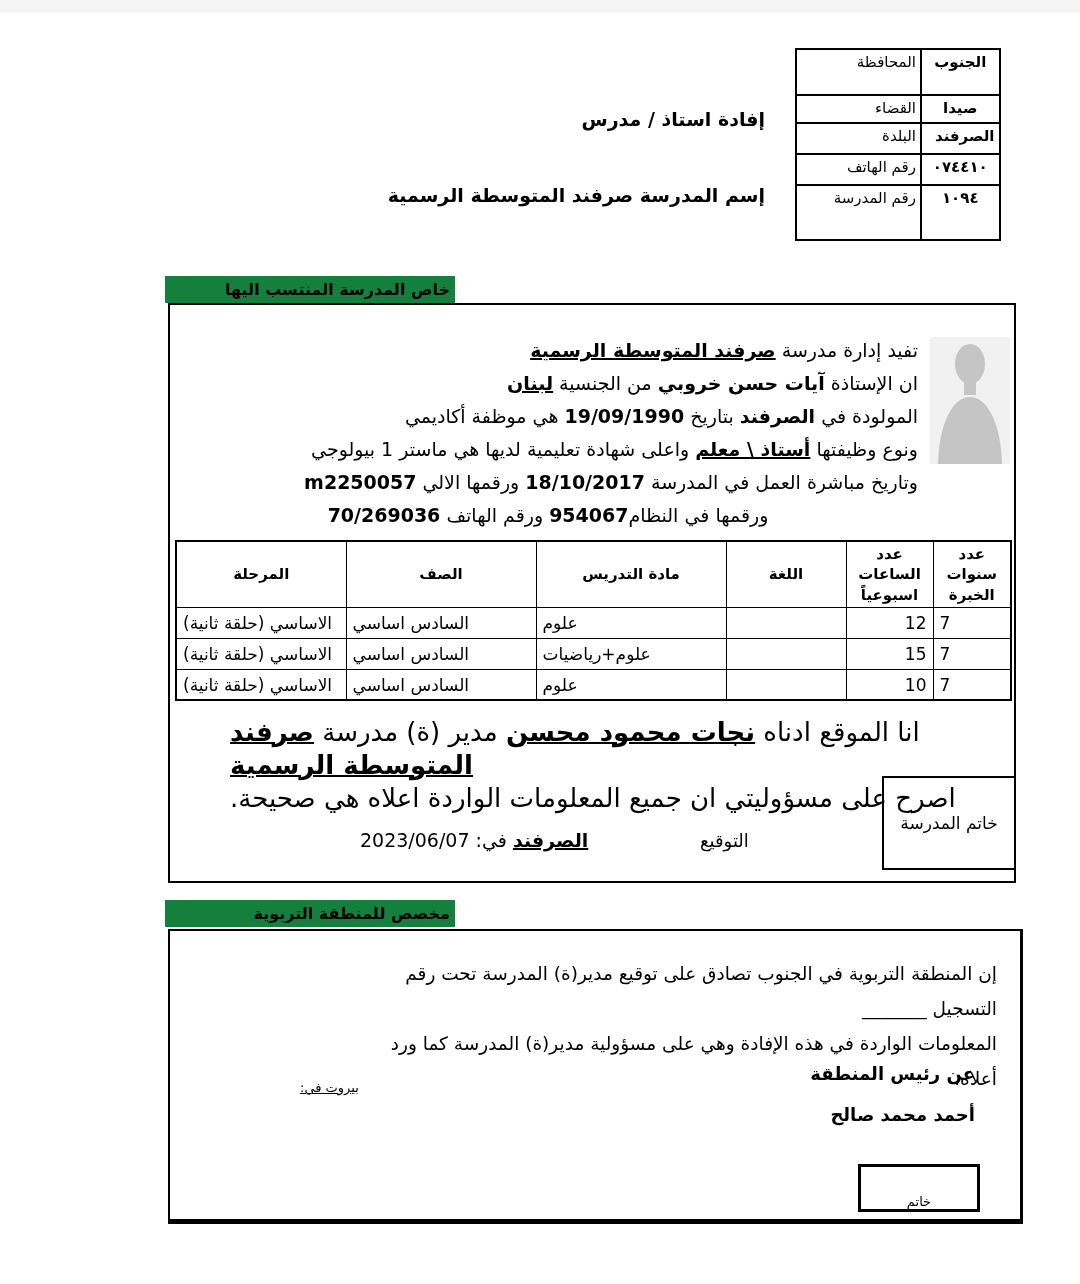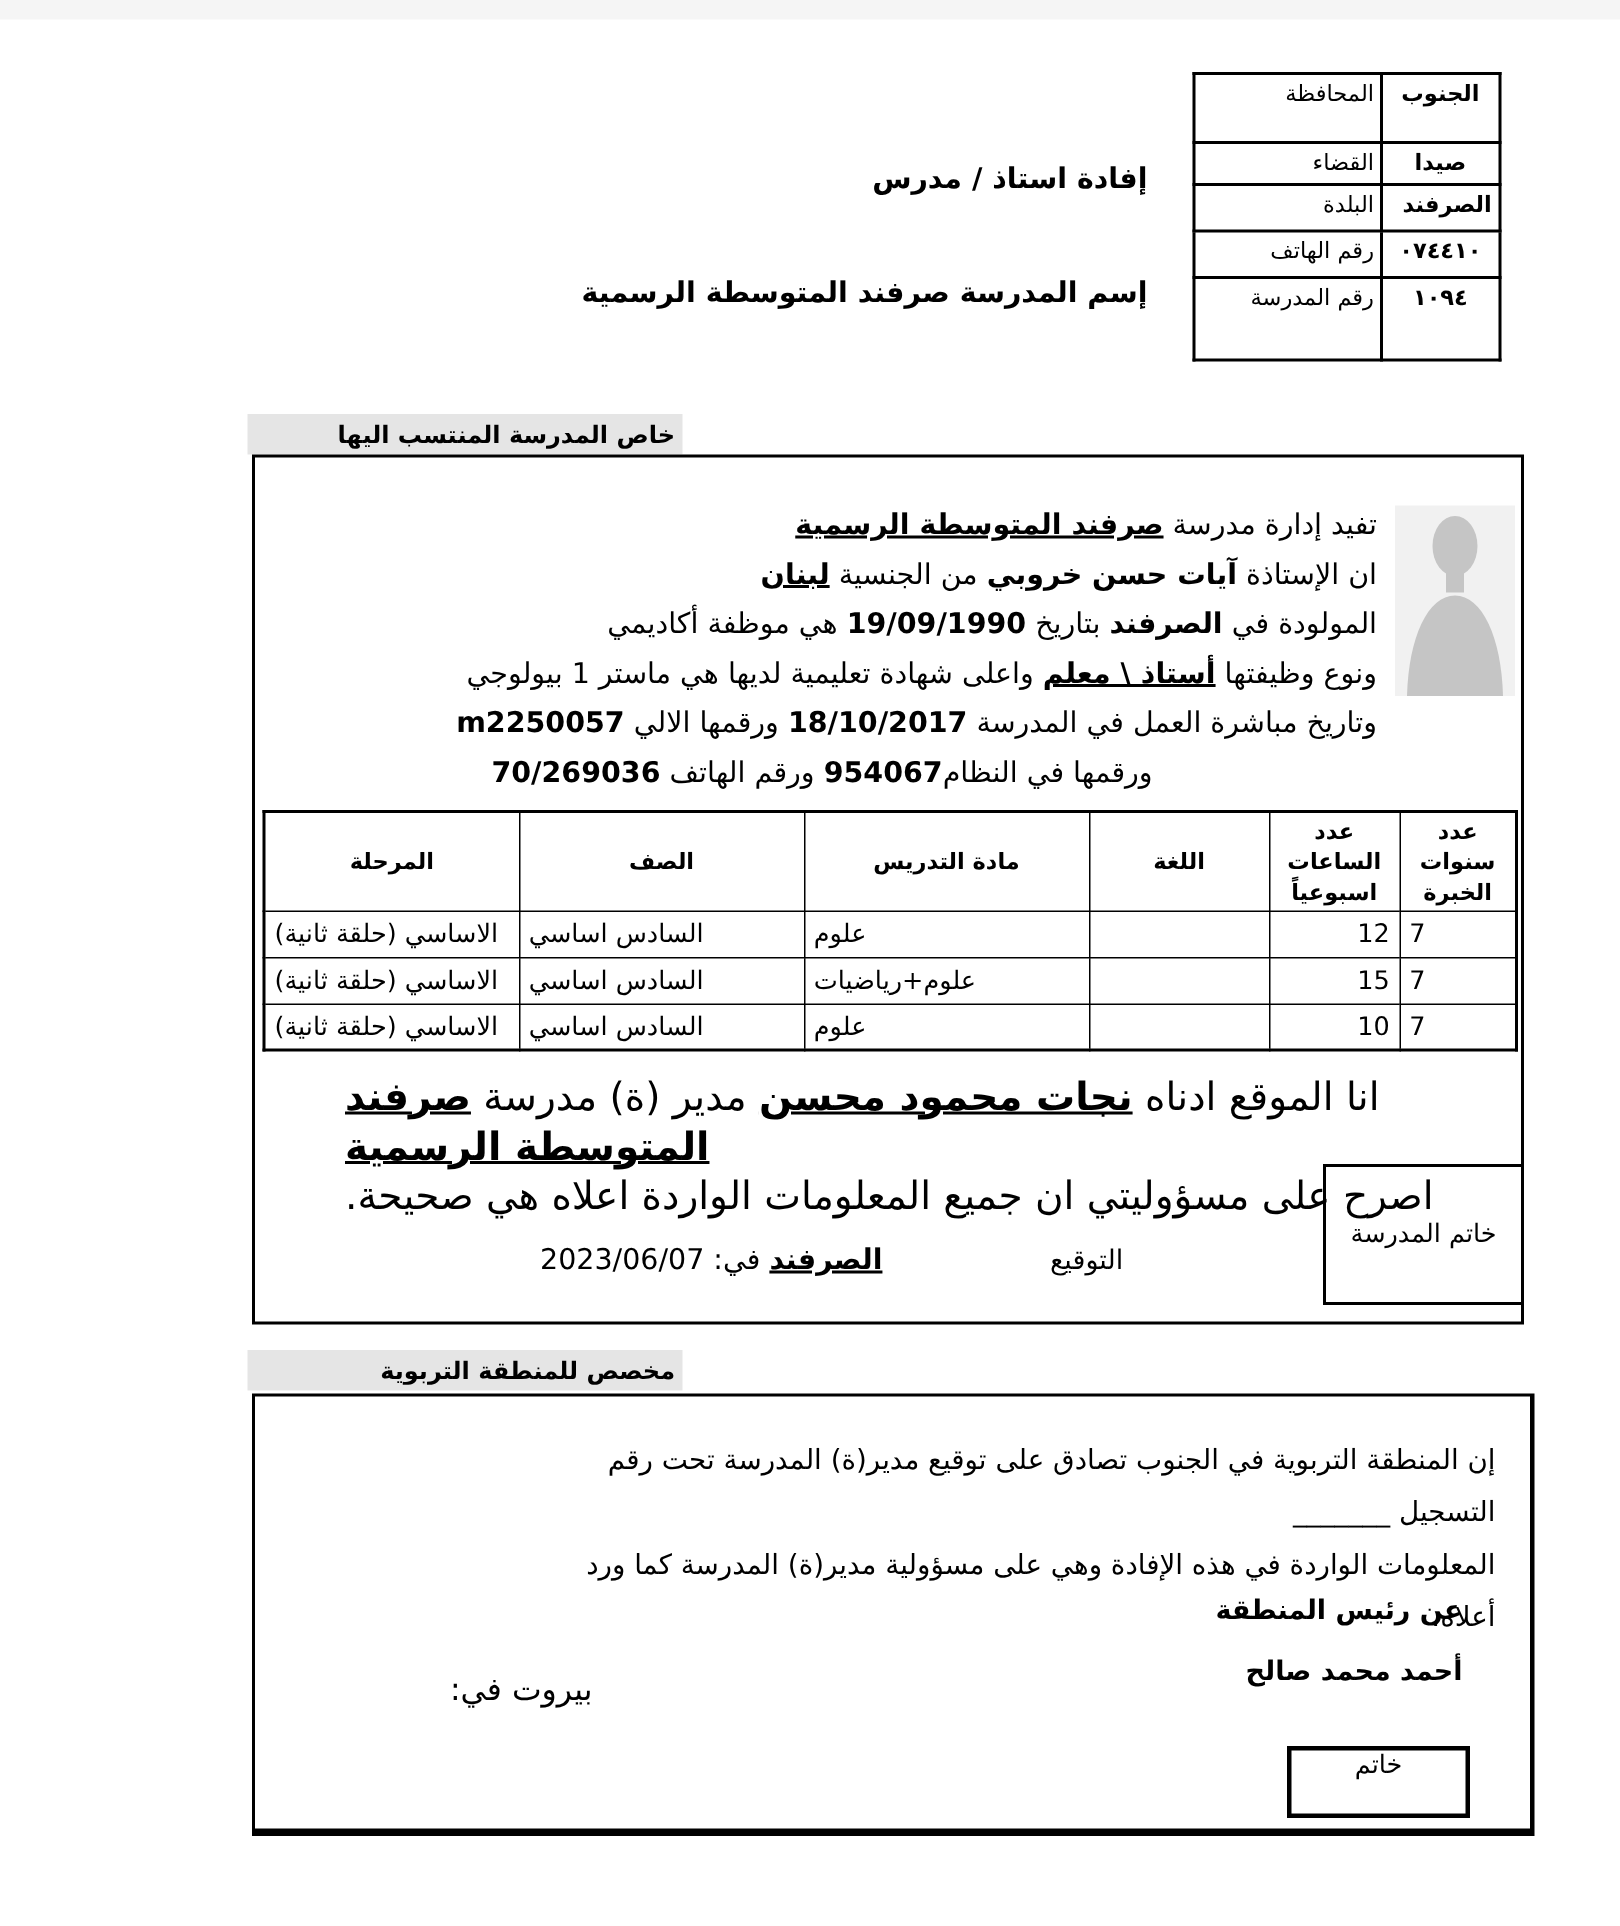--- a/index.html
+++ b/index.html
@@ -16,21 +16,21 @@
   .info-table td.val { width: 65px; text-align: center; font-weight: bold; overflow: hidden; }
   .info-table td.lbl { width: 125px; text-align: right; border-radius: 23px; }
   .ir1 td { height: 46px; } .ir2 td { height: 28px; } .ir3 td { height: 31px; padding-left: 13px; }
   .ir4 td { height: 31px; } .ir5 td { height: 55px; }
 
   
   .hline { position: absolute; right: 315px; white-space: nowrap; direction: rtl;
            font-weight: bold; font-size: 19px; }
 
   
-  .graybar { position: absolute; left: 165px; width: 290px; height: 27px; background: #e5e5e5;
+  .graybar { position: absolute; left: 165px; width: 290px; height: 27px; background: #15803d;
              direction: rtl; text-align: right; font-weight: bold; font-size: 16px;
              line-height: 27px; padding-left: 6px; padding-right: 5px; white-space: nowrap; }
 
   .bigbox { position: absolute; border: 2px solid #000; background: #fff; }
   .box1 { left: 168px; top: 303px; width: 848px; height: 580px; }
   .box2 { left: 168px; top: 929px; width: 855px; height: 295px;
           border-right-width: 3px; border-bottom-width: 5px; }
 
   
   .photo { position: absolute; left: 930px; top: 337px; width: 80px; height: 127px;
@@ -67,24 +67,24 @@
             font-size: 17px; direction: rtl; }
   .signature { position: absolute; left: 700px; top: 830px; font-size: 18px; direction: rtl; }
   .place-date { position: absolute; left: 360px; top: 829px; font-size: 19px; direction: rtl;
                 white-space: nowrap; }
 
   
   .p2block { position: absolute; right: 83px; top: 956px; width: 635px; direction: rtl;
              text-align: right; font-size: 18.5px; line-height: 35px; }
   .chief { position: absolute; right: 105px; top: 1053px; direction: rtl; text-align: right;
            font-weight: bold; font-size: 18px; line-height: 41px; }
-  .beirut { position: absolute; left: 300px; top: 1114px; font-size: 21px; direction: rtl; }
+  .beirut { position: absolute; left: 300px; top: 1080px; font-size: 13px; direction: rtl; text-decoration: underline; }
   .stamp2 { position: absolute; left: 858px; top: 1164px; width: 122px; height: 48px;
-            border: 3px solid #000; display: flex; align-items: flex-start; justify-content: center;
-            font-size: 17px; direction: rtl; }
+            border: 3px solid #000; display: flex; align-items: flex-end; justify-content: center;
+            font-size: 13px; direction: rtl; }
 </style>
 </head>
 <body>
 
 <div class="page">
   <div class="topstrip"></div>
 
   <table class="info-table">
     <tbody>
         <tr class="ir1">

